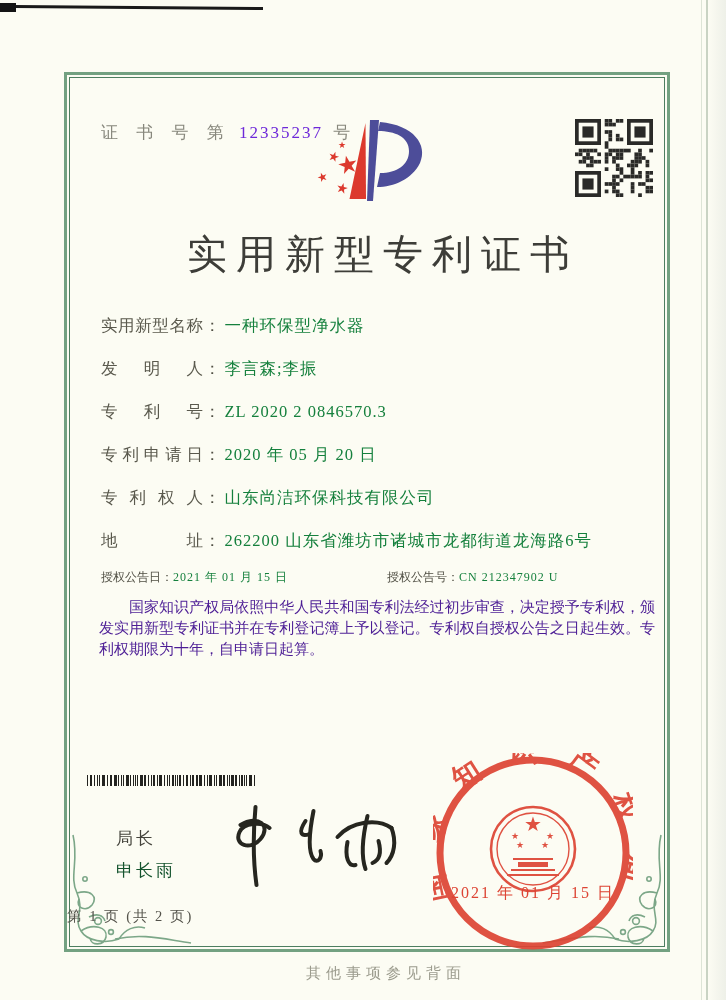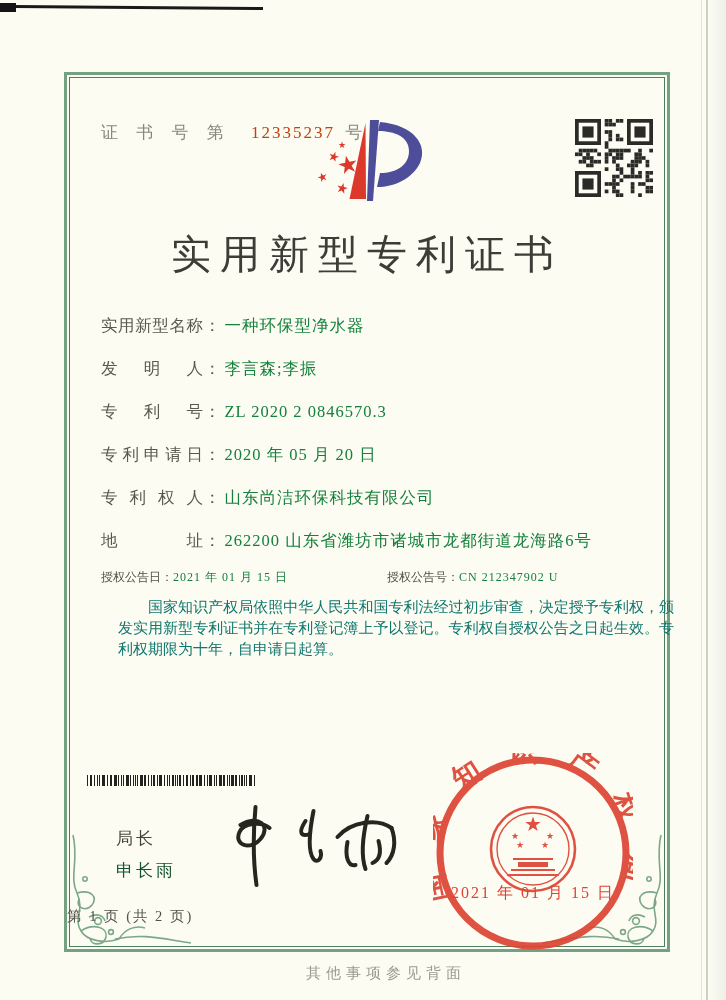--- a/index.html
+++ b/index.html
@@ -16,35 +16,35 @@
   .edge-right-shade{position:absolute;right:0;top:0;bottom:0;width:18px;background:linear-gradient(to right,#fcfcf3,#eef0e8);}
   
   .frame{position:absolute;left:64px;top:72px;right:56px;bottom:48px;border:3px solid #73a181;}
   .frame::before{content:"";position:absolute;inset:2px;border:1px solid #4d7e60;pointer-events:none;}
   .corner-ornament{position:absolute;width:130px;height:118px;}
   .corner-ornament.bl{left:-2px;bottom:-2px;}
   .corner-ornament.br{right:-2px;bottom:-2px;transform:scaleX(-1);}
   
   .cert-no{position:absolute;left:34px;top:46px;font-size:17px;color:#87877c;white-space:nowrap;}
   .cert-no .pre{letter-spacing:7px;}
-  .cert-no .num{color:#c2410c;letter-spacing:2px;margin-left:16px;}
+  .cert-no .num{color:#6d28d9;letter-spacing:2px;margin-left:4px;}
   .cert-no .suf{margin-left:6px;}
   .logo{position:absolute;left:234px;top:40px;width:130px;height:95px;}
   .qr{position:absolute;left:508px;top:44px;width:78px;height:78px;}
-  .doc-title{position:absolute;left:0;top:152px;width:100%;text-align:center;
+  .doc-title{position:absolute;left:16px;top:152px;width:100%;text-align:center;
     font-size:40px;color:#3d3d38;letter-spacing:9px;font-weight:normal;margin:0;}
   
   .field{position:absolute;left:34px;font-size:16.5px;color:#504f44;white-space:nowrap;}
   .flabel{display:inline-block;width:102px;text-align:justify;text-align-last:justify;color:#5a594d;}
   .fcolon{margin:0 4px 0 1px;}
   .fvalue{letter-spacing:1px;color:#15803d;}
   .grant-pair{position:absolute;font-size:12px;color:#504f44;white-space:nowrap;}
   
   .body-text{position:absolute;left:32px;top:522px;width:556px;font-size:15px;
-    line-height:21px;color:#0f766e;text-align:justify;margin-left:19px;}
+    line-height:21px;color:#4c1d95;text-align:justify;}
   .body-text p{margin:0;text-indent:2em;}
   
   .barcode{position:absolute;left:20px;top:700px;width:172px;height:11px;}
   
   .sig-title{position:absolute;left:49px;top:752px;font-size:17px;color:#45443c;letter-spacing:3px;}
   .sig-name{position:absolute;left:49px;top:784px;font-size:17px;color:#14532d;letter-spacing:3px;}
   .sig-script{position:absolute;left:140px;top:722px;width:205px;height:95px;}
   
   .seal{position:absolute;left:366px;top:678px;width:200px;height:200px;opacity:0.92;}
   .seal-date{position:absolute;left:384px;top:808px;font-size:16px;color:#dd4434;letter-spacing:2px;white-space:nowrap;}

